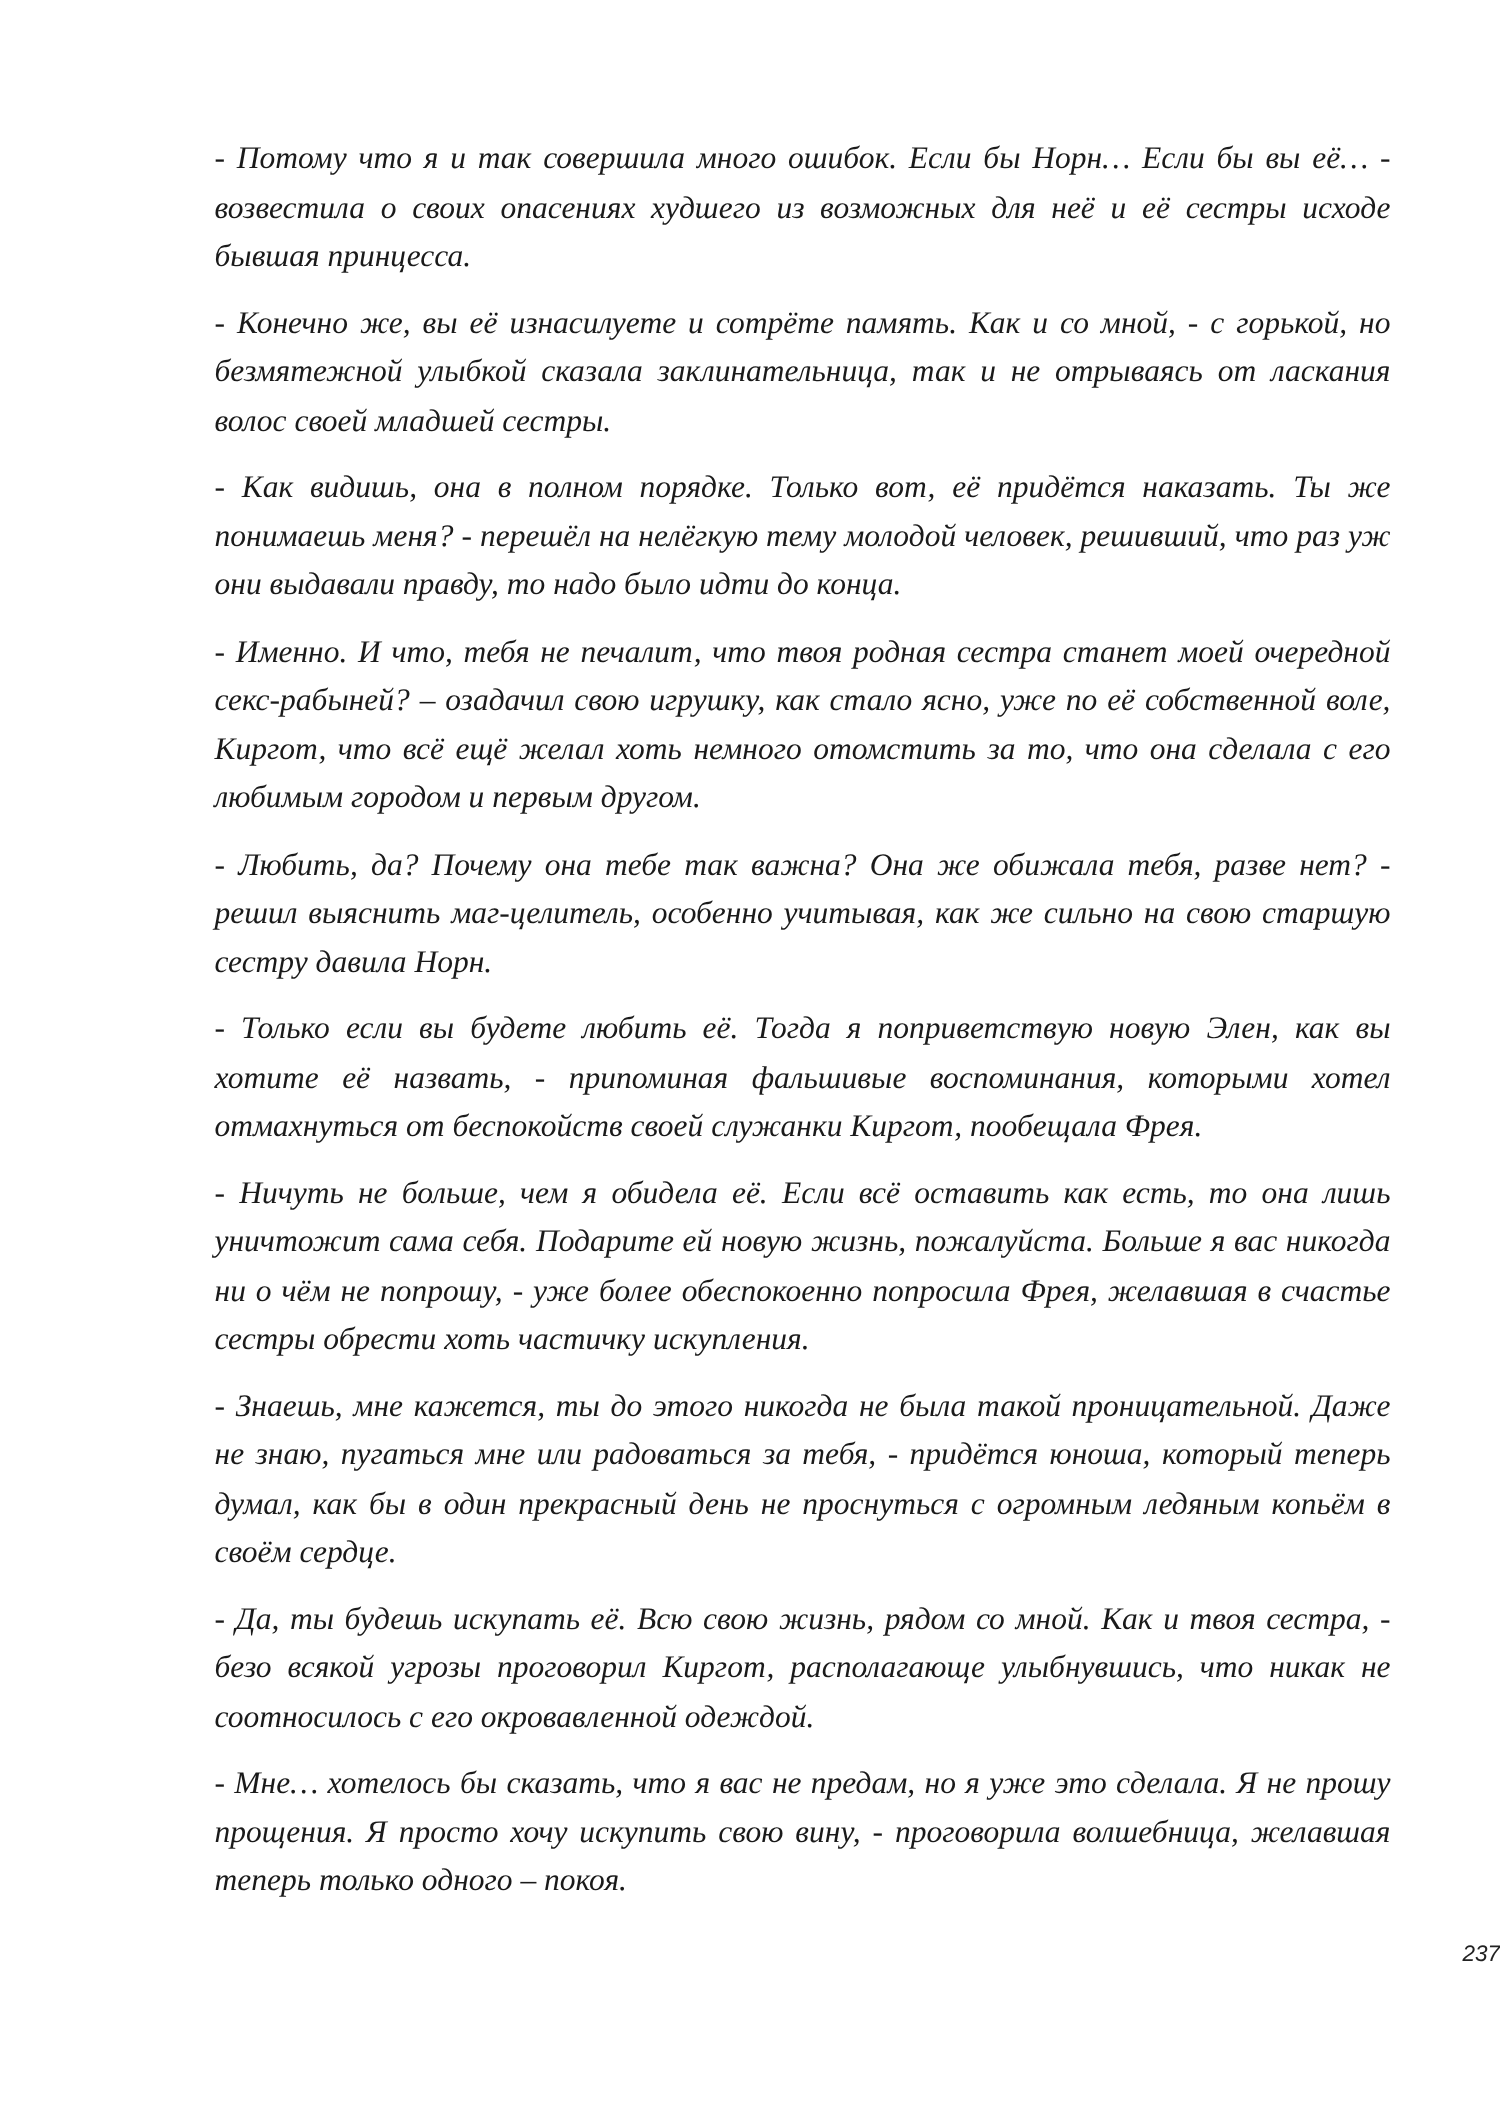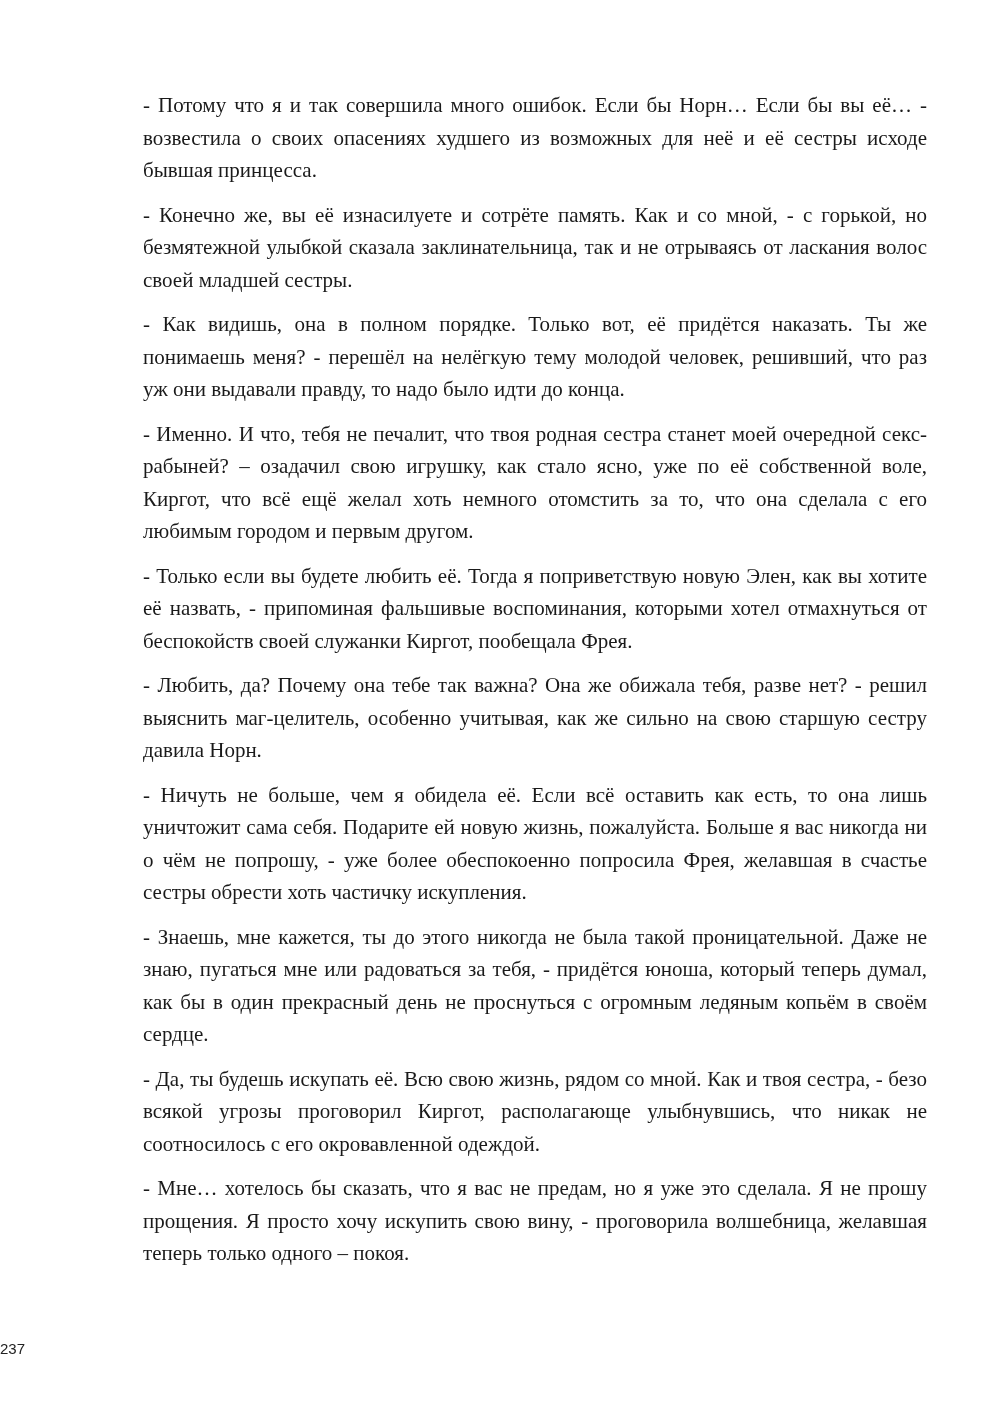--- a/index.html
+++ b/index.html
@@ -13,20 +13,21 @@
       position: relative;
       overflow: hidden;
     }
     .page {
       position: absolute;
       left: 0;
       top: 0;
       width: 1000px;
       height: 1414px;
       background: #ffffff;
+      font-style: italic;
     }
     .text-body {
       position: absolute;
       left: 143px;
       top: 89px;
       width: 784px;
       font-family: "Liberation Serif", "DejaVu Serif", serif;
       font-size: 21px;
       line-height: 32.5px;
       color: #1a1a1a;
@@ -34,37 +35,37 @@
     .para {
       margin: 0 0 12px 0;
       text-align: justify;
       text-align-last: left;
       hyphens: none;
     }
     .page-number {
       position: absolute;
       left: 0;
       width: 1000px;
-      top: 1340px;
-      text-align: left;
+      top: 1294px;
+      text-align: right;
       font-family: "Liberation Sans", "DejaVu Sans", sans-serif;
       font-size: 15px;
       color: #222222;
     }
   </style>
 </head>
 <body>
 
 <div class="page">
   <div class="text-body">
     <p class="para">- Потому что я и так совершила много ошибок. Если бы Норн… Если бы вы её… - возвестила о своих опасениях худшего из возможных для неё и её сестры исходе бывшая принцесса.</p>
     <p class="para">- Конечно же, вы её изнасилуете и сотрёте память. Как и со мной, - с горькой, но безмятежной улыбкой сказала заклинательница, так и не отрываясь от ласкания волос своей младшей сестры.</p>
     <p class="para">- Как видишь, она в полном порядке. Только вот, её придётся наказать. Ты же понимаешь меня? - перешёл на нелёгкую тему молодой человек, решивший, что раз уж они выдавали правду, то надо было идти до конца.</p>
     <p class="para">- Именно. И что, тебя не печалит, что твоя родная сестра станет моей очередной секс-рабыней? – озадачил свою игрушку, как стало ясно, уже по её собственной воле, Киргот, что всё ещё желал хоть немного отомстить за то, что она сделала с его любимым городом и первым другом.</p>
+    <p class="para">- Любить, да? Почему она тебе так важна? Она же обижала тебя, разве нет? - решил выяснить маг-целитель, особенно учитывая, как же сильно на свою старшую сестру давила Норн.</p>
     <p class="para">- Только если вы будете любить её. Тогда я поприветствую новую Элен, как вы хотите её назвать, - припоминая фальшивые воспоминания, которыми хотел отмахнуться от беспокойств своей служанки Киргот, пообещала Фрея.</p>
-    <p class="para">- Любить, да? Почему она тебе так важна? Она же обижала тебя, разве нет? - решил выяснить маг-целитель, особенно учитывая, как же сильно на свою старшую сестру давила Норн.</p>
     <p class="para">- Ничуть не больше, чем я обидела её. Если всё оставить как есть, то она лишь уничтожит сама себя. Подарите ей новую жизнь, пожалуйста. Больше я вас никогда ни о чём не попрошу, - уже более обеспокоенно попросила Фрея, желавшая в счастье сестры обрести хоть частичку искупления.</p>
     <p class="para">- Знаешь, мне кажется, ты до этого никогда не была такой проницательной. Даже не знаю, пугаться мне или радоваться за тебя, - придётся юноша, который теперь думал, как бы в один прекрасный день не проснуться с огромным ледяным копьём в своём сердце.</p>
     <p class="para">- Да, ты будешь искупать её. Всю свою жизнь, рядом со мной. Как и твоя сестра, - безо всякой угрозы проговорил Киргот, располагающе улыбнувшись, что никак не соотносилось с его окровавленной одеждой.</p>
     <p class="para">- Мне… хотелось бы сказать, что я вас не предам, но я уже это сделала. Я не прошу прощения. Я просто хочу искупить свою вину, - проговорила волшебница, желавшая теперь только одного – покоя.</p>
   </div>
   <div class="page-number">237</div>
 </div>
 
 </body></html>

